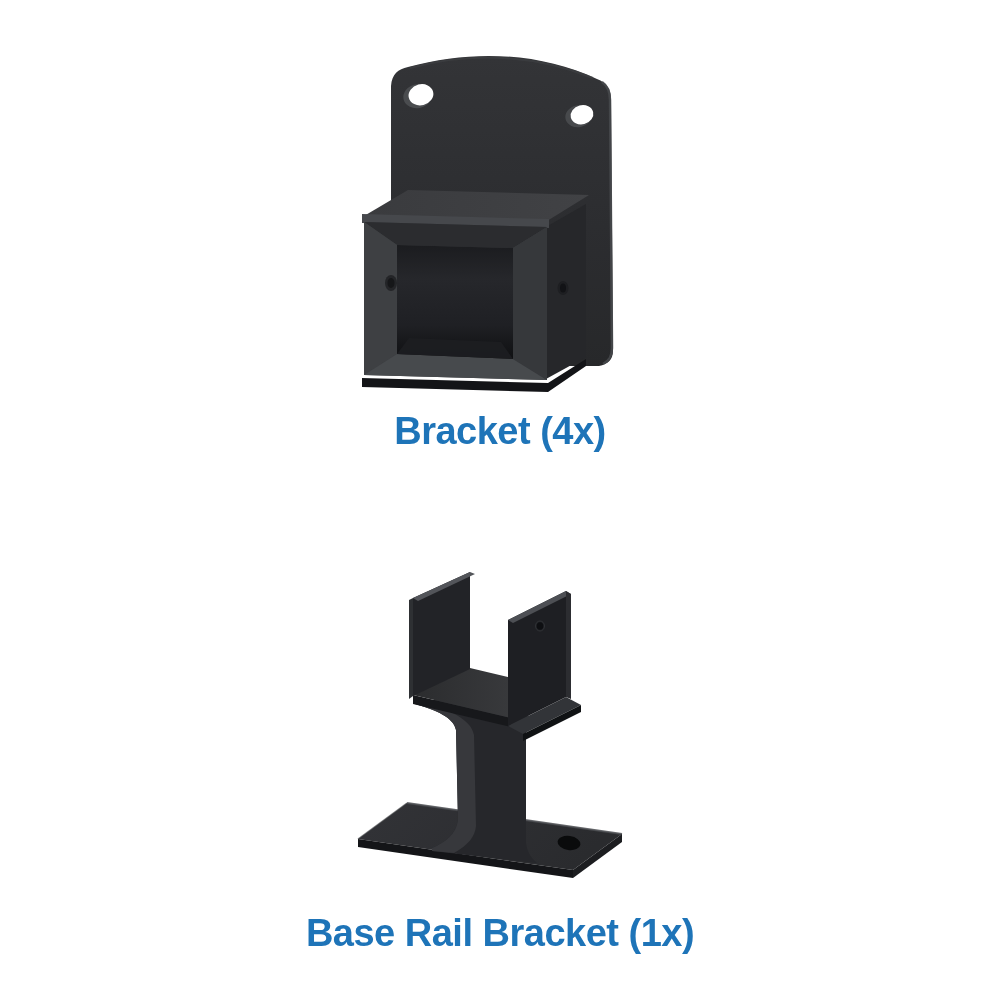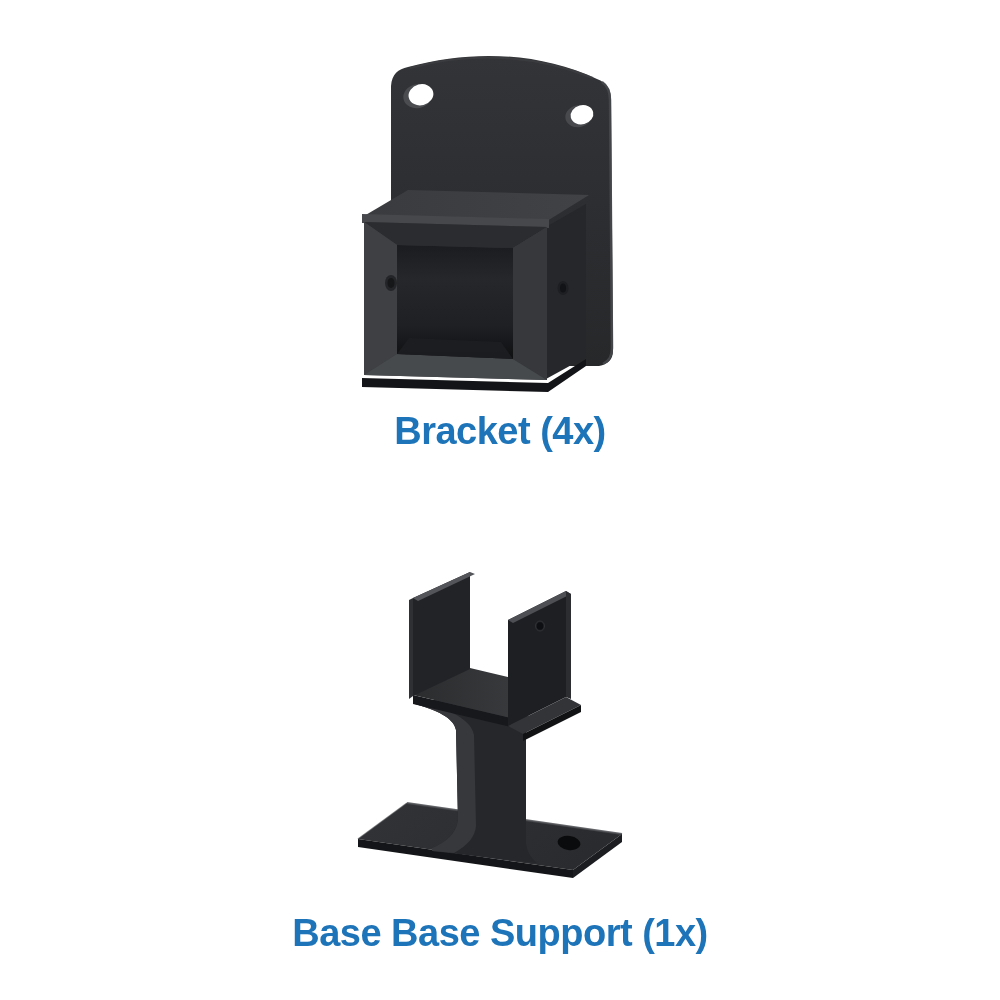--- a/index.html
+++ b/index.html
@@ -153,16 +153,16 @@
           <ellipse cx="200" cy="74" rx="4.5" ry="5" fill="none" stroke="#35373b" stroke-width="1" opacity="0.8"></ellipse>
           <ellipse cx="200" cy="74" rx="3.2" ry="3.8" fill="#0e0f12"></ellipse>
         </g>
         <polygon points="168,174 226,145 241,153 183,182" fill="#323438"></polygon>
         <polygon points="183,182 241,153 241,160 183,189" fill="#101214"></polygon>
       </g>
     </svg>
   </div>
 
   <div class="caption" id="support-caption">
-    <span>Base Base Support (1x)</span>
+    <span>Base Rail Bracket (1x)</span>
   </div>
 
 </div>
 
 </body></html>

